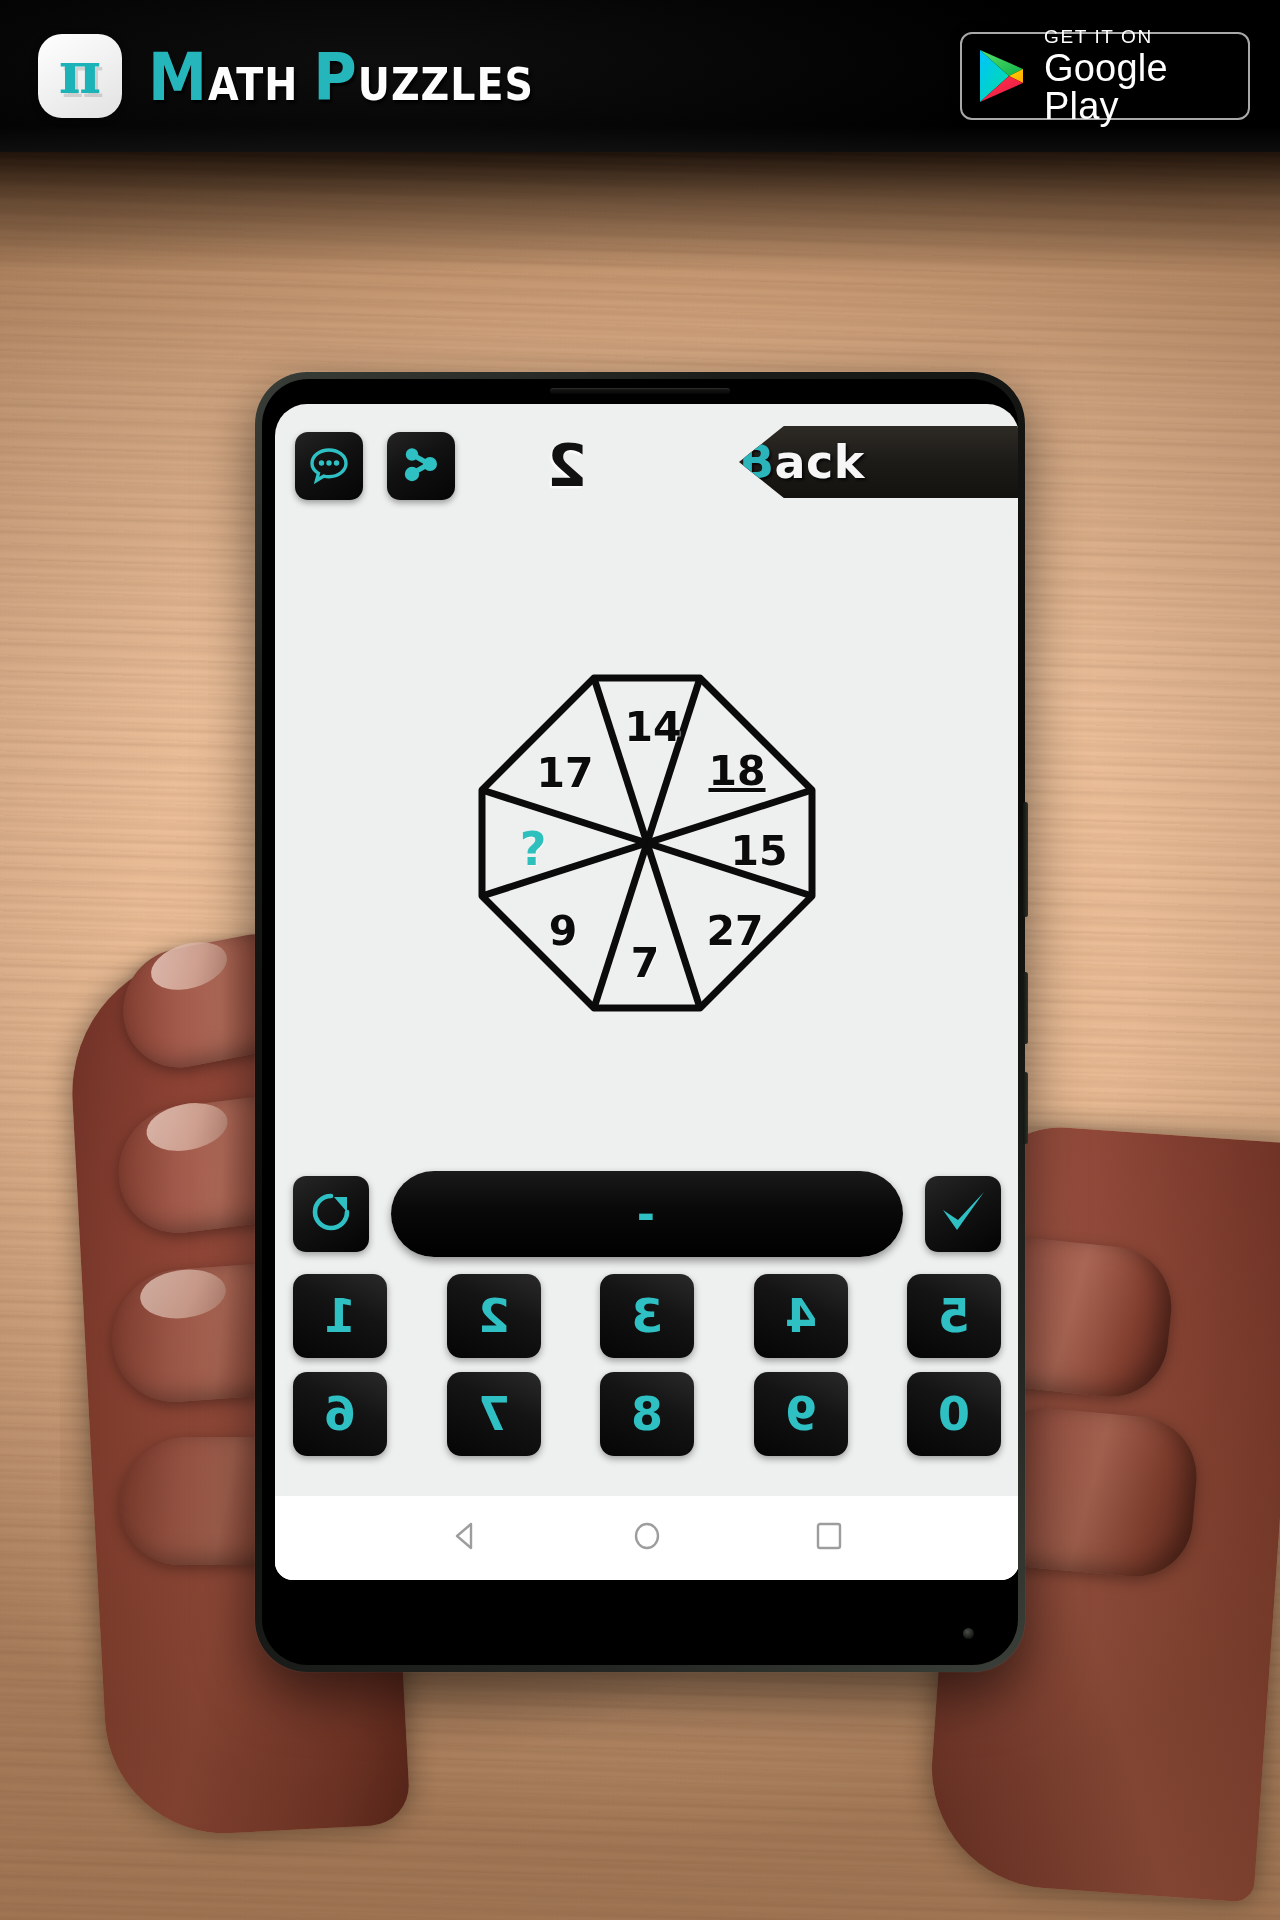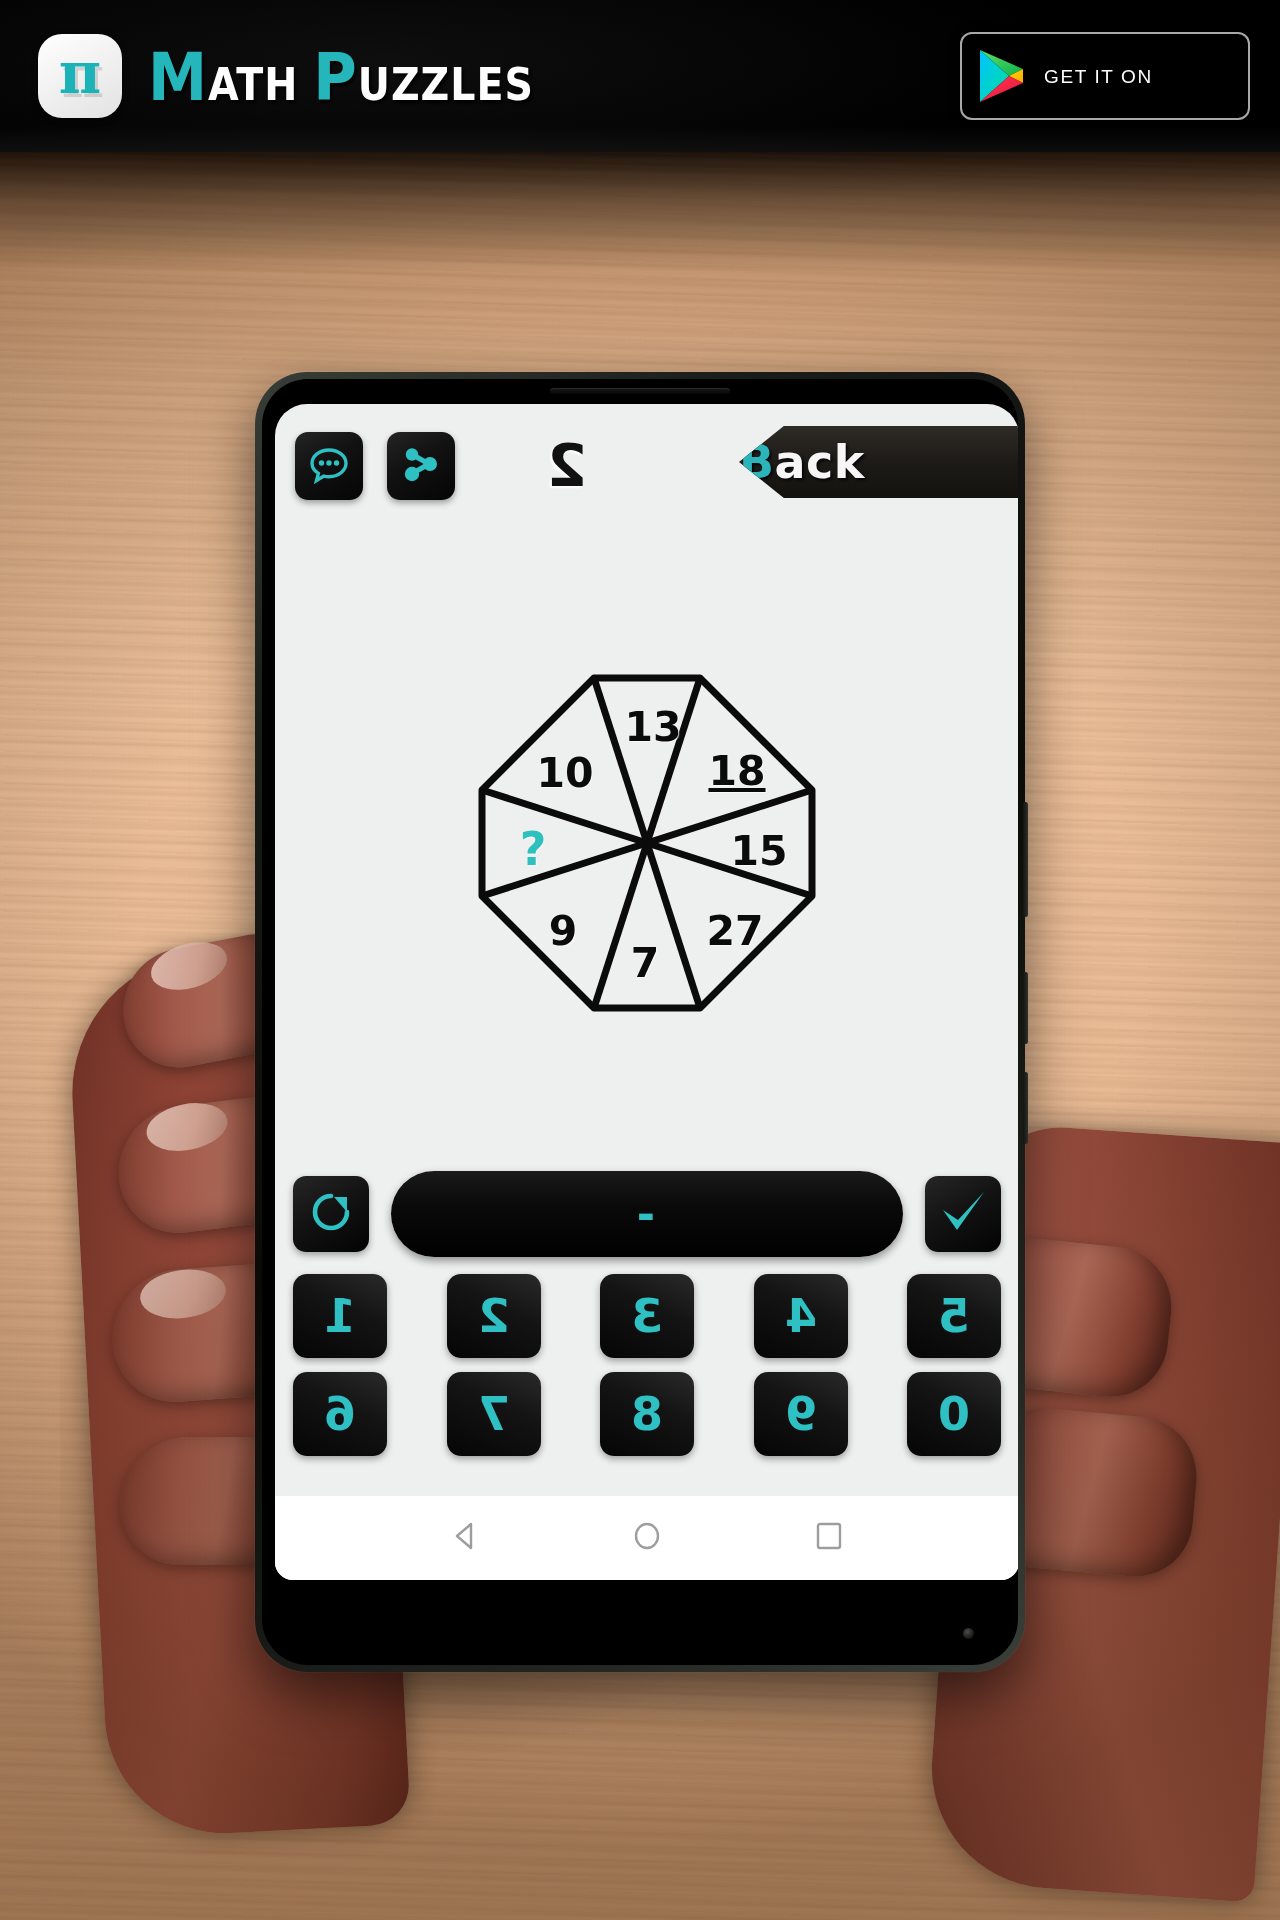--- a/index.html
+++ b/index.html
@@ -305,20 +305,21 @@
           </linearGradient>
         </defs>
         <path d="M4 3 L33 29 L4 55 Z" fill="url(#gpA)"></path>
         <path d="M4 3 L47 22 L33 29 Z" fill="url(#gpB)"></path>
         <path d="M33 29 L47 22 L47 36 Z" fill="url(#gpC)"></path>
         <path d="M4 55 L47 36 L33 29 Z" fill="url(#gpD)"></path>
       </svg>
     </div>
     <div class="gp-texts">
       <span class="gp-small">GET IT ON</span>
+      <span class="gp-big">Google Play</span>
     </div>
   </div>
 </div>
 
 <div class="scene">
   <div class="wood-grain"></div>
 
   <div class="hand">
     <div class="hand-shadow"></div>
     <div class="palm palm-main"></div>
@@ -390,28 +391,28 @@
                 <line x1="180" y1="180" x2="233" y2="15"></line>
                 <line x1="180" y1="180" x2="345" y2="127"></line>
                 <line x1="180" y1="180" x2="345" y2="233"></line>
                 <line x1="180" y1="180" x2="233" y2="345"></line>
                 <line x1="180" y1="180" x2="127" y2="345"></line>
                 <line x1="180" y1="180" x2="15" y2="233"></line>
                 <line x1="180" y1="180" x2="15" y2="127"></line>
               </g>
             </svg>
             
-            <span class="oct-cell" style="left:186px; top:64px;">13</span>
+            <span class="oct-cell" style="left:186px; top:64px;">14</span>
             <span class="oct-cell" style="left:270px; top:108px;text-decoration:underline;">18</span>
             <span class="oct-cell" style="left:292px; top:188px;">15</span>
             <span class="oct-cell" style="left:268px; top:268px;">27</span>
             <span class="oct-cell" style="left:178px; top:300px;">7</span>
             <span class="oct-cell" style="left:96px;  top:268px;">9</span>
             <span class="oct-cell q" style="left:66px; top:186px;">?</span>
-            <span class="oct-cell" style="left:98px;  top:110px;">10</span>
+            <span class="oct-cell" style="left:98px;  top:110px;">17</span>
           </div>
         </div>
 
         <div class="answer-row">
 
           <div class="sq-btn">
             <span>
               <svg width="50" height="50" viewBox="0 0 50 50">
                 <path d="M25 9 A16 16 0 1 0 41 25" fill="none" stroke="#2fc0c4" stroke-width="4.6" stroke-linecap="round"></path>
                 <path d="M41 25 L41 10 L28 10 Z" fill="#2fc0c4"></path>

